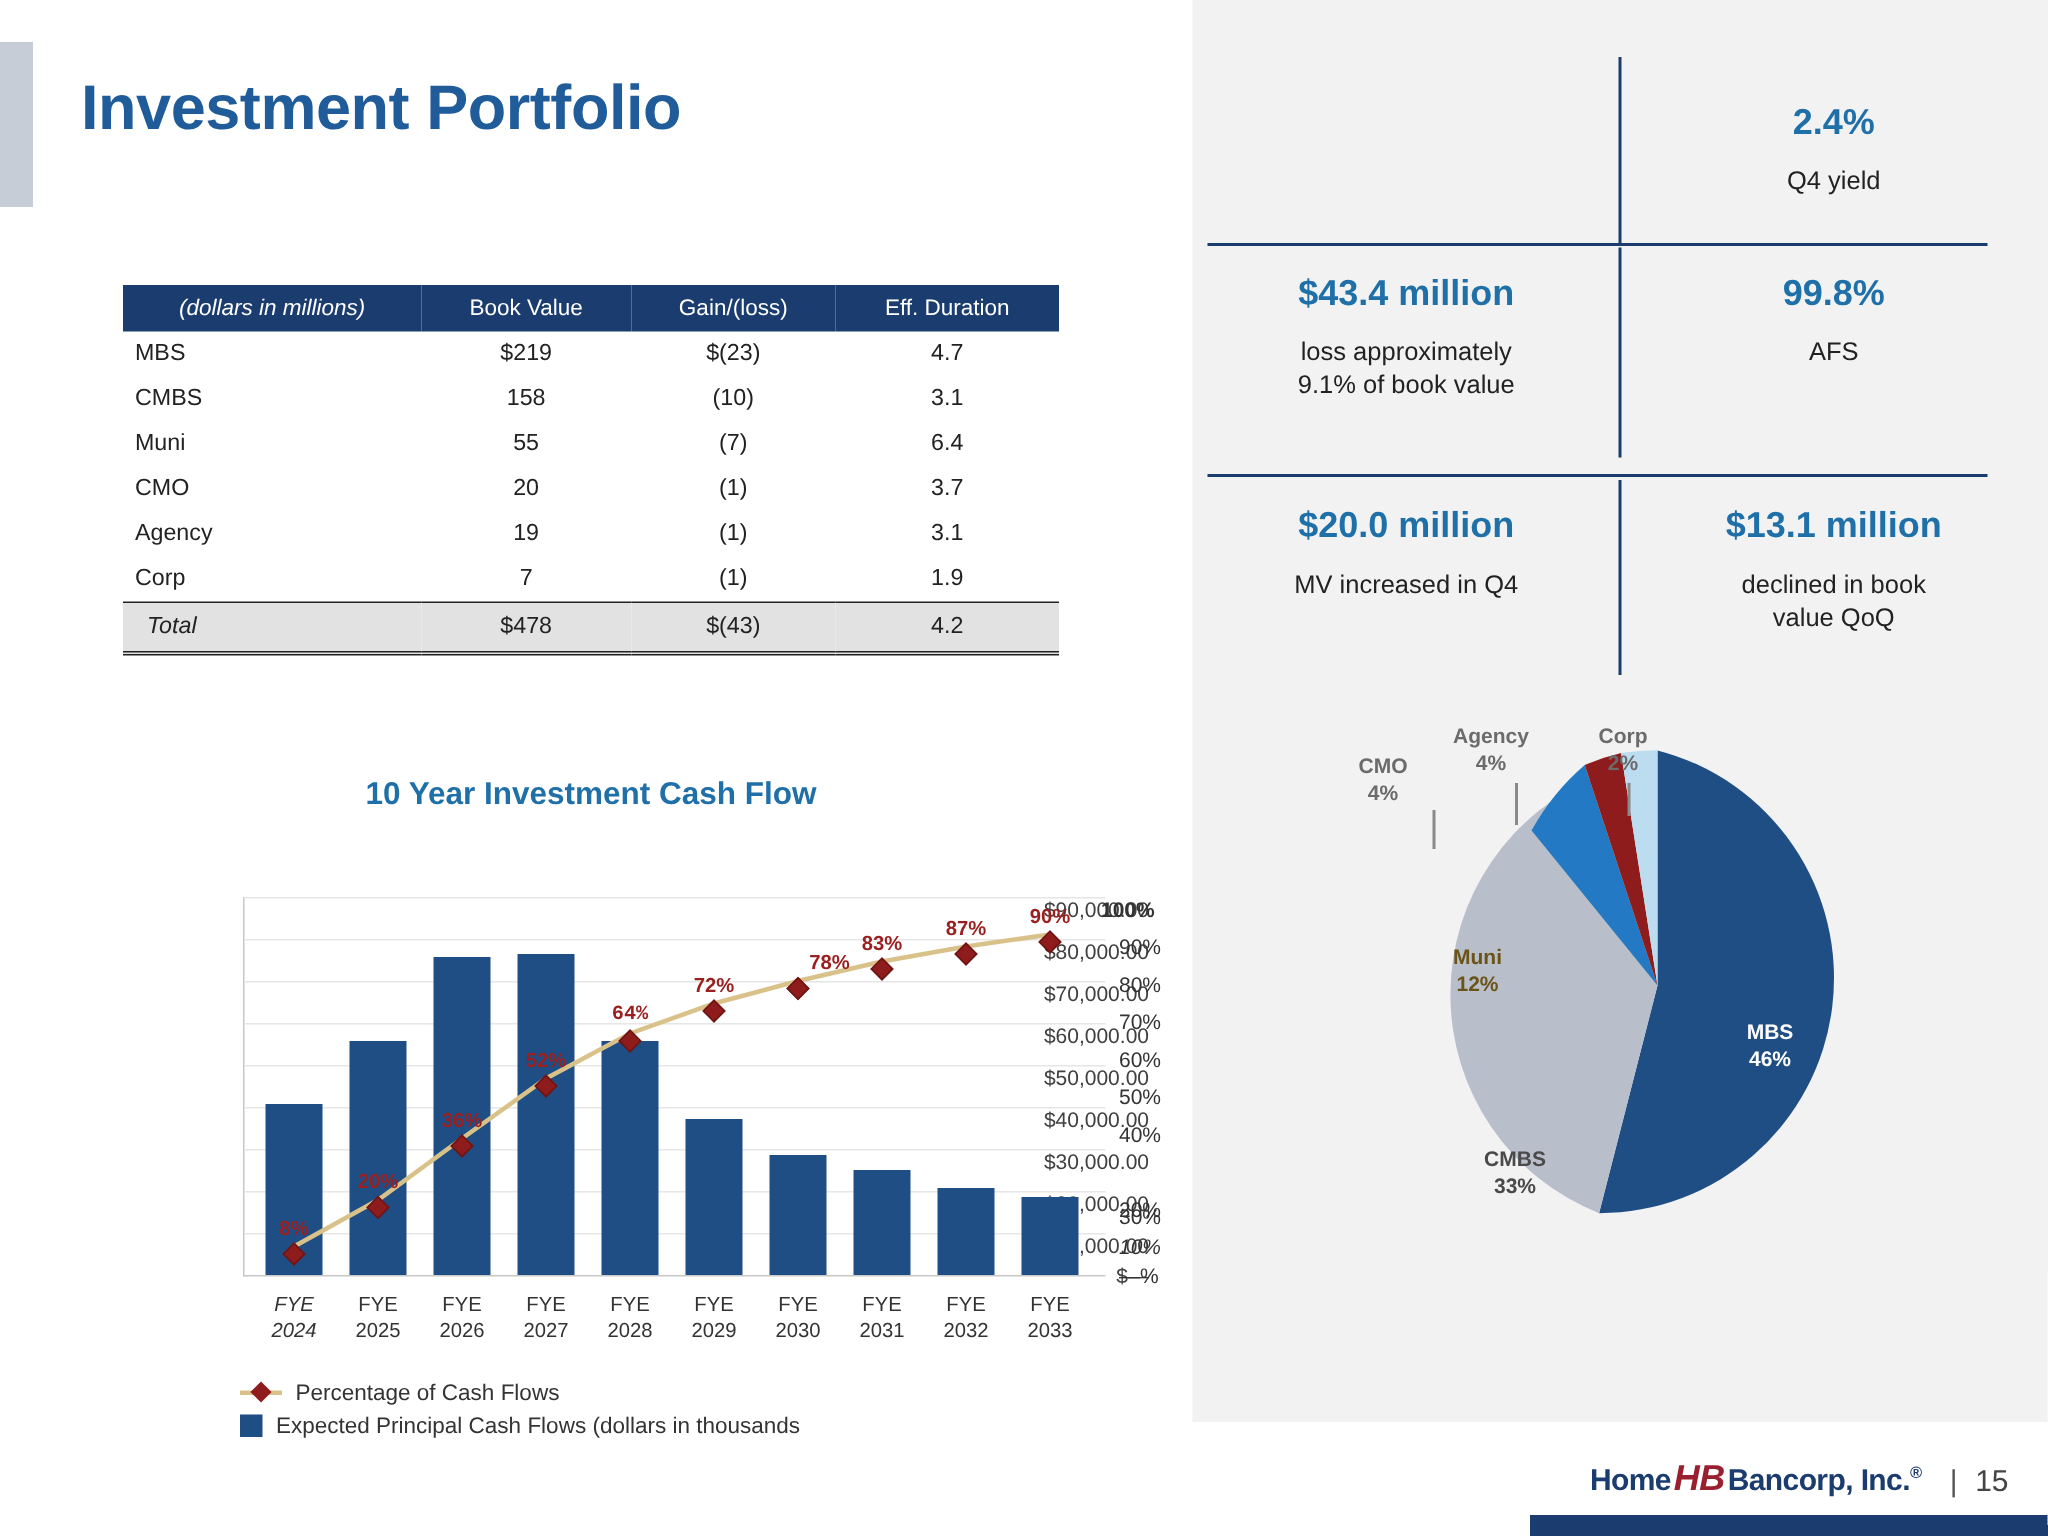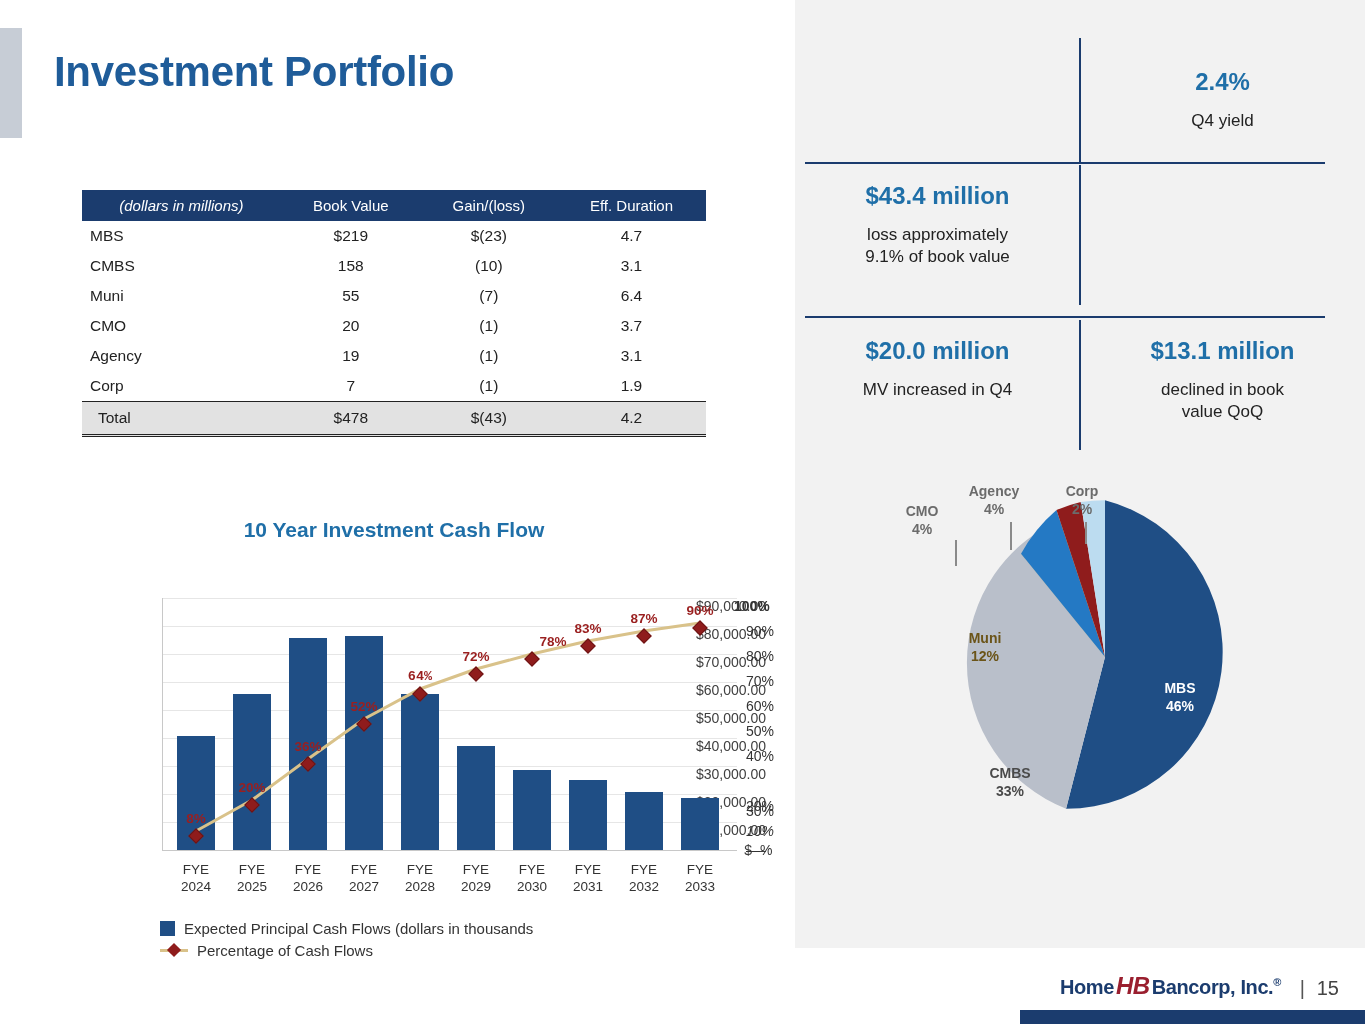--- a/index.html
+++ b/index.html
@@ -32,21 +32,21 @@
     background:#1b3c6e; color:#ffffff; font-weight:normal; font-size:15px;
     padding:7px 20px; text-align:center;
   }
   table.portfolio thead th.lbl { font-style:italic; text-align:center; }
   table.portfolio tbody td { padding:6px 6px; text-align:center; }
   table.portfolio tbody td.lbl { text-align:left; padding-left:8px; }
   table.portfolio tbody tr.total td {
     background:#e2e2e2; border-top:1.5px solid #222; border-bottom:3px double #222;
     padding:7px 6px;
   }
-  table.portfolio tbody tr.total td.lbl { padding-left:16px; }
+  table.portfolio tbody tr.total td.lbl { padding-left:16px;font-style:italic; }
 
   
   .cf-title {
     position:absolute; left:82px; top:518px; width:624px; text-align:center;
     font-size:21px; font-weight:bold; color:#1f6fa8;
   }
   .chart-area { position:absolute; left:26px; top:580px; width:740px; height:300px; }
   .y-label { position:absolute; right:0; font-size:14px; color:#404040; text-align:right; white-space:nowrap;}
   .y2-label { position:absolute; left:0; font-size:14px; color:#333; text-align:left; white-space:nowrap;}
   .plot {
@@ -250,61 +250,65 @@
       <div class="pt-label" style="left:89px;  top:197px;">20%</div>
       <div class="pt-label" style="left:145px; top:156px;">36%</div>
       <div class="pt-label" style="left:201px; top:116px;">52%</div>
       <div class="pt-label" style="left:257px; top:86px;font-family:Liberation Mono, monospace;">64%</div>
       <div class="pt-label" style="left:313px; top:66px;">72%</div>
       <div class="pt-label" style="left:390px; top:51px;">78%</div>
       <div class="pt-label" style="left:425px; top:38px;">83%</div>
       <div class="pt-label" style="left:481px; top:28px;">87%</div>
       <div class="pt-label" style="left:537px; top:20px;">90%</div>
 
-      <div class="x-cat" style="left:33px;">FYE 2024</div>
+      <div class="x-cat" style="left:33px;font-style:italic;">FYE 2024</div>
       <div class="x-cat" style="left:89px;">FYE 2025</div>
       <div class="x-cat" style="left:145px;">FYE 2026</div>
       <div class="x-cat" style="left:201px;">FYE 2027</div>
       <div class="x-cat" style="left:257px;">FYE 2028</div>
       <div class="x-cat" style="left:313px;">FYE 2029</div>
       <div class="x-cat" style="left:369px;">FYE 2030</div>
       <div class="x-cat" style="left:425px;">FYE 2031</div>
       <div class="x-cat" style="left:481px;">FYE 2032</div>
       <div class="x-cat" style="left:537px;">FYE 2033</div>
     </div>
   </div>
 
   <div class="legend">
     <div class="row">
+      <span class="sw-line"></span>
+      <span>Percentage of Cash Flows</span>
+    </div>
+    <div class="row">
       <span class="sw-bar"></span>
       <span>Expected Principal Cash Flows (dollars in thousands</span>
-    </div>
-    <div class="row">
-      <span class="sw-line"></span>
-      <span>Percentage of Cash Flows</span>
     </div>
   </div>
 
   <div class="right-panel">
 
     <div class="kpi-grid">
       <div class="vdiv" style="left:284px; top:38px; height:124px;"></div>
       <div class="hdiv" style="left:10px; top:162px; width:520px;"></div>
       <div class="vdiv" style="left:284px; top:165px; height:140px;"></div>
       <div class="hdiv" style="left:10px; top:316px; width:520px;"></div>
       <div class="vdiv" style="left:284px; top:320px; height:130px;"></div>
 
       <div class="kpi-cell" style="left:285px; top:68px;">
         <div class="kpi-val">2.4%</div>
         <div class="kpi-sub">Q4 yield</div>
       </div>
       <div class="kpi-cell" style="left:0;     top:182px;">
         <div class="kpi-val">$43.4 million</div>
         <div class="kpi-sub" style="white-space:pre-line;">loss approximately
 9.1% of book value</div>
+      </div>
+      <div class="kpi-cell" style="left:285px; top:182px;">
+        <div class="kpi-val">99.8%</div>
+        <div class="kpi-sub">AFS</div>
       </div>
       <div class="kpi-cell" style="left:0;     top:337px;">
         <div class="kpi-val">$20.0 million</div>
         <div class="kpi-sub">MV increased in Q4</div>
       </div>
       <div class="kpi-cell" style="left:285px; top:337px;">
         <div class="kpi-val">$13.1 million</div>
         <div class="kpi-sub" style="white-space:pre-line;">declined in book
 value QoQ</div>
       </div>

